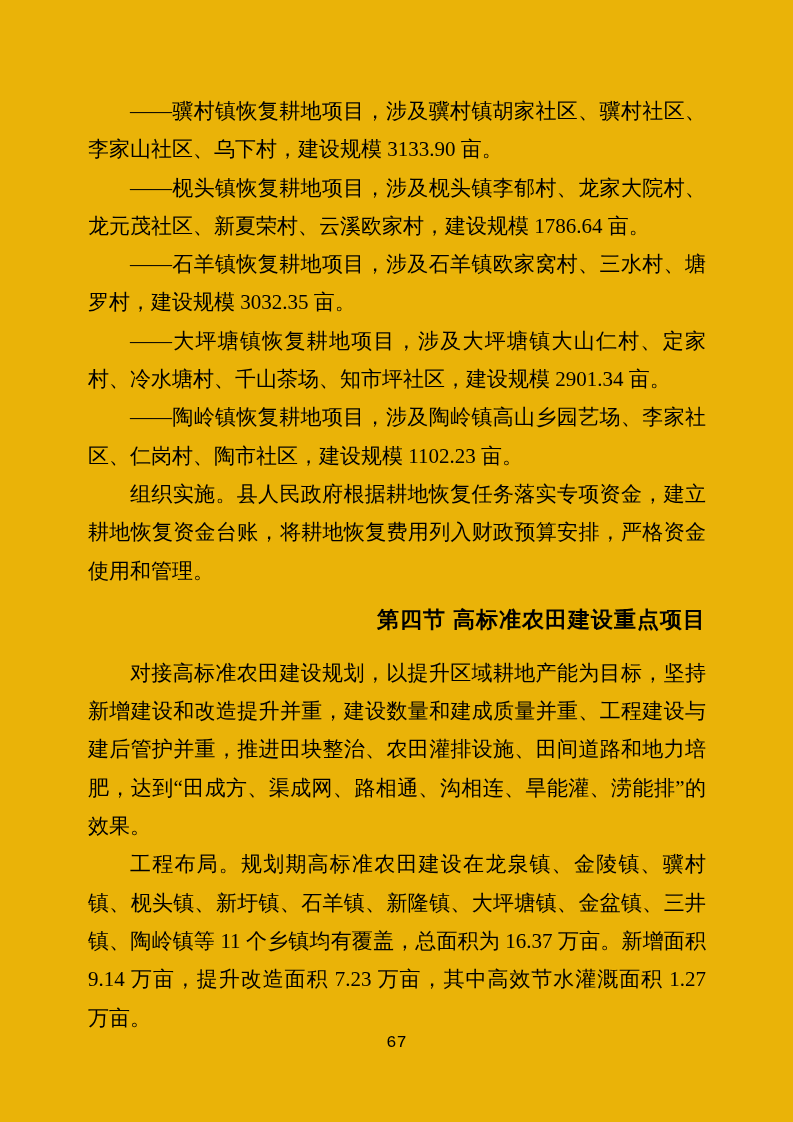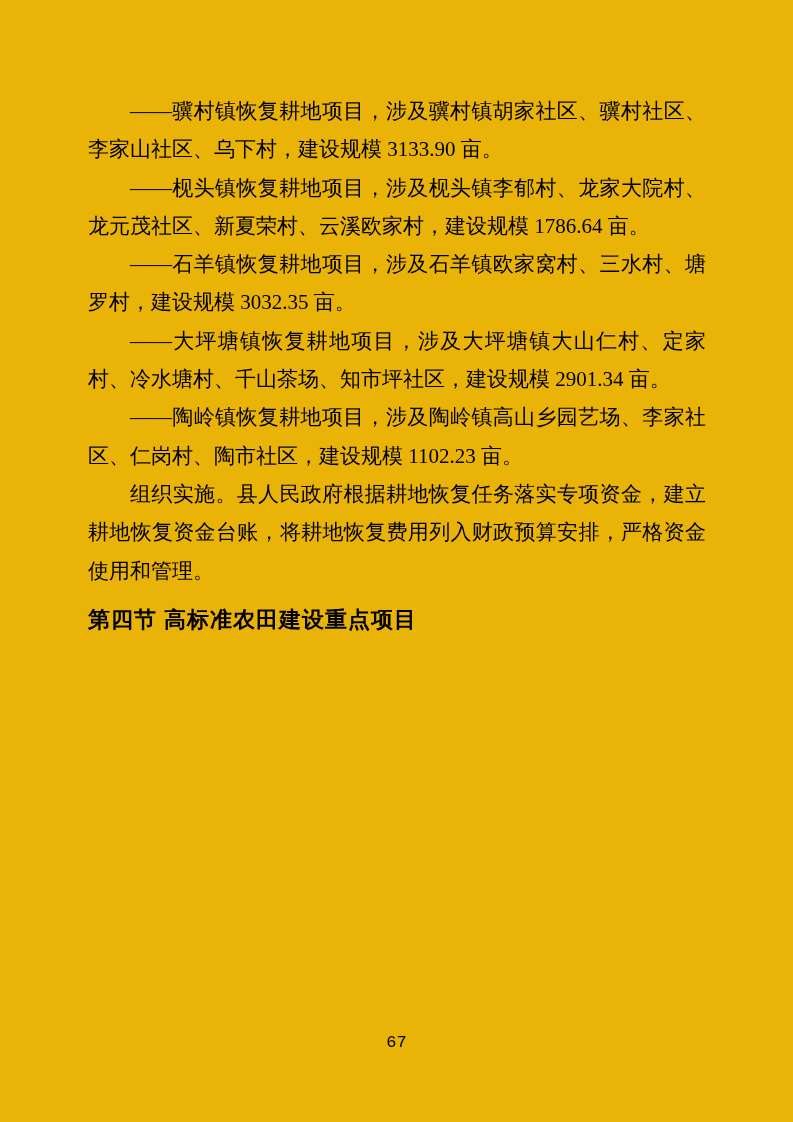--- a/index.html
+++ b/index.html
@@ -36,21 +36,21 @@
     text-indent: 2em;
   }
   .para .bold {
     font-weight: 400;
   }
   .section-heading {
     font-family: "Liberation Sans", "DejaVu Sans", sans-serif;
     font-size: 22px;
     font-weight: 700;
     line-height: 44px;
-    text-align: left;
+    text-align: right;
     text-indent: 0;
     margin: 8px 0 12px 0;
     letter-spacing: 1px;
   }
   .footer {
     position: absolute;
     top: 1033px;
     left: 0;
     width: 100%;
     text-align: center;
@@ -67,17 +67,19 @@
 
 <div class="page">
   <main class="content">
       <p class="para"><span class="">——骥村镇恢复耕地项目，涉及骥村镇胡家社区、骥村社区、李家山社区、乌下村，建设规模 3133.90 亩。</span></p>
       <p class="para"><span class="">——枧头镇恢复耕地项目，涉及枧头镇李郁村、龙家大院村、龙元茂社区、新夏荣村、云溪欧家村，建设规模 1786.64 亩。</span></p>
       <p class="para"><span class="">——石羊镇恢复耕地项目，涉及石羊镇欧家窝村、三水村、塘罗村，建设规模 3032.35 亩。</span></p>
       <p class="para"><span class="">——大坪塘镇恢复耕地项目，涉及大坪塘镇大山仁村、定家村、冷水塘村、千山茶场、知市坪社区，建设规模 2901.34 亩。</span></p>
       <p class="para"><span class="">——陶岭镇恢复耕地项目，涉及陶岭镇高山乡园艺场、李家社区、仁岗村、陶市社区，建设规模 1102.23 亩。</span></p>
       <p class="para"><span class="bold">组织实施。</span><span class="">县人民政府根据耕地恢复任务落实专项资金，建立耕地恢复资金台账，将耕地恢复费用列入财政预算安排，严格资金使用和管理。</span></p>
       <h2 class="section-heading">第四节 高标准农田建设重点项目</h2>
+      <p class="para"><span class="">对接高标准农田建设规划，以提升区域耕地产能为目标，坚持新增建设和改造提升并重，建设数量和建成质量并重、工程建设与建后管护并重，推进田块整治、农田灌排设施、田间道路和地力培肥，达到“田成方、渠成网、路相通、沟相连、旱能灌、涝能排”的效果。</span></p>
+      <p class="para"><span class="bold">工程布局。</span><span class="">规划期高标准农田建设在龙泉镇、金陵镇、骥村镇、枧头镇、新圩镇、石羊镇、新隆镇、大坪塘镇、金盆镇、三井镇、陶岭镇等 11 个乡镇均有覆盖，总面积为 16.37 万亩。新增面积 9.14 万亩，提升改造面积 7.23 万亩，其中高效节水灌溉面积 1.27 万亩。</span></p>
     </main>
   <footer class="footer">
     <span class="page-number">67</span>
   </footer>
 </div>
 
 </body></html>

